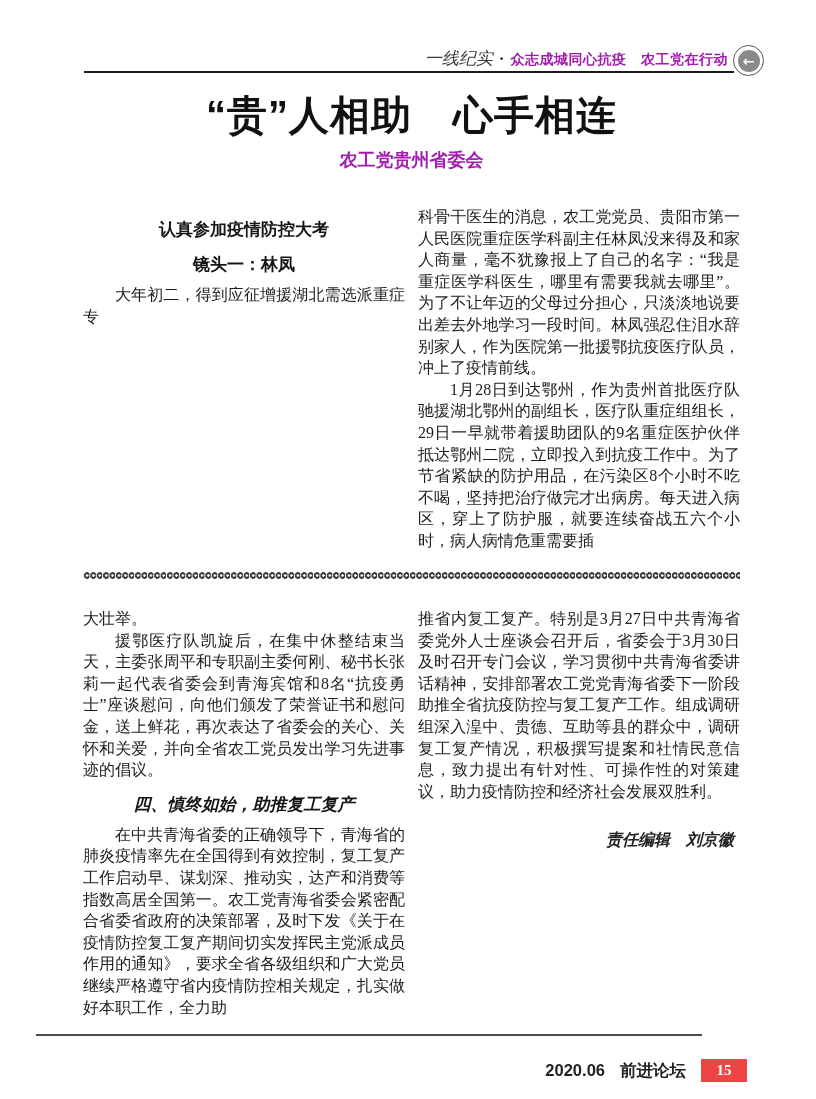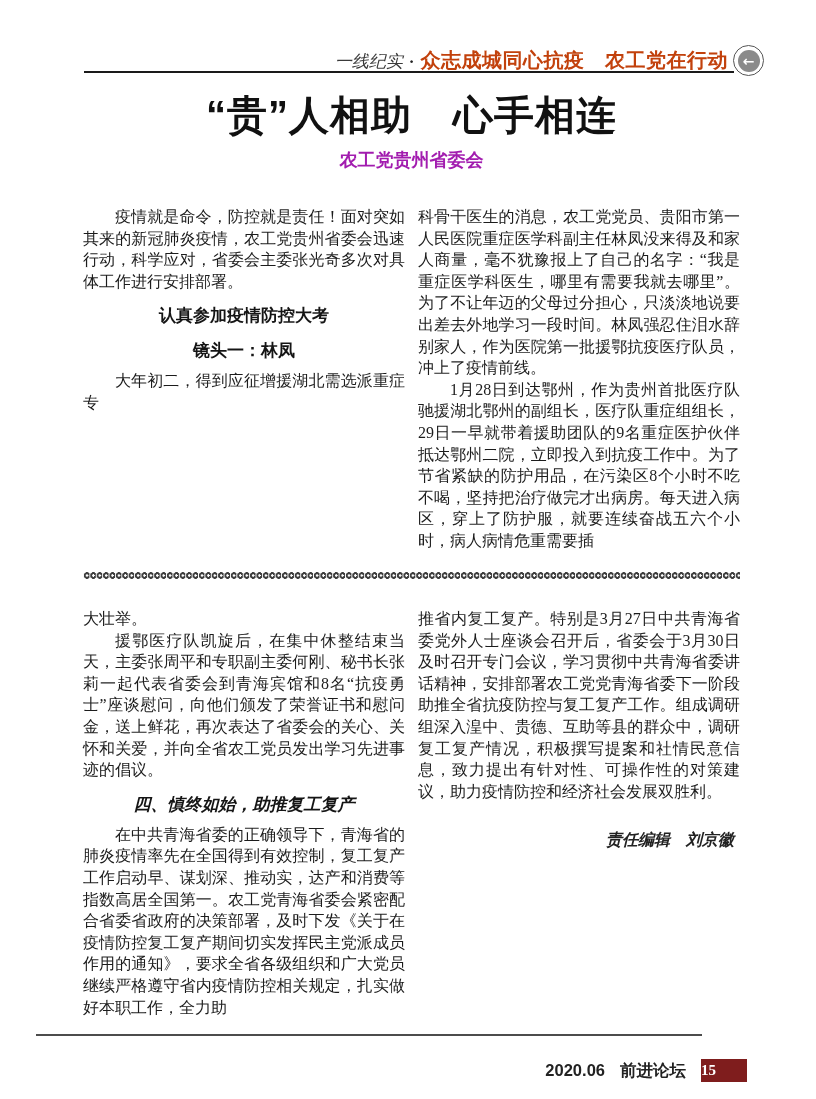--- a/index.html
+++ b/index.html
@@ -26,22 +26,22 @@
   .strap-script {
     font-family: Liberation Sans, sans-serif;
     font-style: italic;
     font-size: 17px;
     color: #3a3a3a;
   }
   .strap-sep { font-size: 17px; font-weight: bold; color: #222; }
   .strap-bold {
     font-family: "Liberation Sans", sans-serif;
     font-weight: bold;
-    font-size: 20px;
-    color: #c2410c;
+    font-size: 14px;
+    color: #a21caf;
     letter-spacing: 0.5px;
   }
   .header-rule {
     position: absolute;
     left: 84px;
     top: 71px;
     width: 650px;
     height: 2px;
     background: #1a1a1a;
   }
@@ -167,26 +167,27 @@
   }
   .footer-issue, .footer-journal {
     font-family: "Liberation Sans", sans-serif;
     font-weight: bold;
     font-size: 16.5px;
     color: #222;
   }
   .page-badge {
     width: 46px;
     height: 23px;
-    background: #7f1d1d;
+    background: #ef4444;
     color: #ffffff;
     font-family: "Liberation Serif", serif;
     font-weight: bold;
     font-size: 15px;
     line-height: 23px;
+    text-align: center;
   }
 </style>
 </head>
 <body>
 
 <div class="page">
 
   <div class="strap">
     <span class="strap-script">一线纪实</span>
     <span class="strap-sep">·</span>
@@ -194,21 +195,20 @@
   </div>
   <div class="header-rule"></div>
   <div class="header-icon">
     <div class="disc">←</div>
   </div>
 
   <div class="title">“贵”人相助　心手相连</div>
   <div class="subtitle">农工党贵州省委会</div>
 
   <div class="col col-tl">
-    <p class="indent">疫情就是命令，防控就是责任！面对突如其来的新冠肺炎疫情，农工党贵州省委会迅速行动，科学应对，省委会主委张光奇多次对具体工作进行安排部署。</p>
     <h3 class="subhead">认真参加疫情防控大考</h3>
     <h3 class="subhead">镜头一：林凤</h3>
     <p class="indent">大年初二，得到应征增援湖北需选派重症专</p>
   </div>
 
   <div class="col col-tr">
     <p>科骨干医生的消息，农工党党员、贵阳市第一人民医院重症医学科副主任林凤没来得及和家人商量，毫不犹豫报上了自己的名字：“我是重症医学科医生，哪里有需要我就去哪里”。为了不让年迈的父母过分担心，只淡淡地说要出差去外地学习一段时间。林凤强忍住泪水辞别家人，作为医院第一批援鄂抗疫医疗队员，冲上了疫情前线。</p>
     <p class="indent">1月28日到达鄂州，作为贵州首批医疗队驰援湖北鄂州的副组长，医疗队重症组组长，29日一早就带着援助团队的9名重症医护伙伴抵达鄂州二院，立即投入到抗疫工作中。为了节省紧缺的防护用品，在污染区8个小时不吃不喝，坚持把治疗做完才出病房。每天进入病区，穿上了防护服，就要连续奋战五六个小时，病人病情危重需要插</p>
   </div>
 

